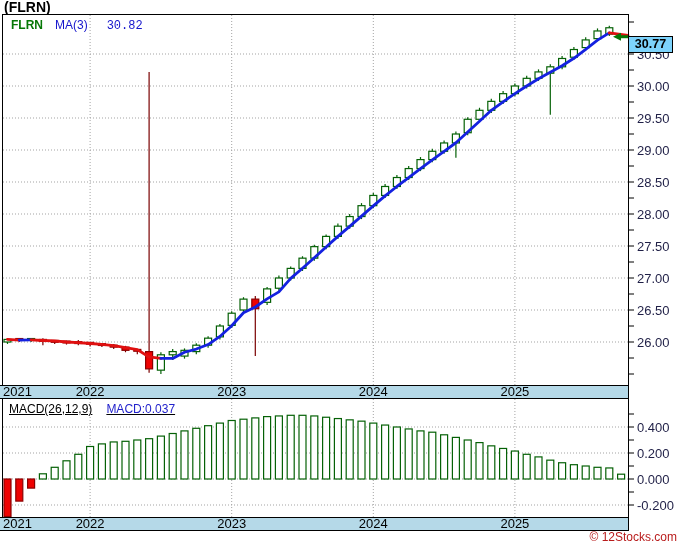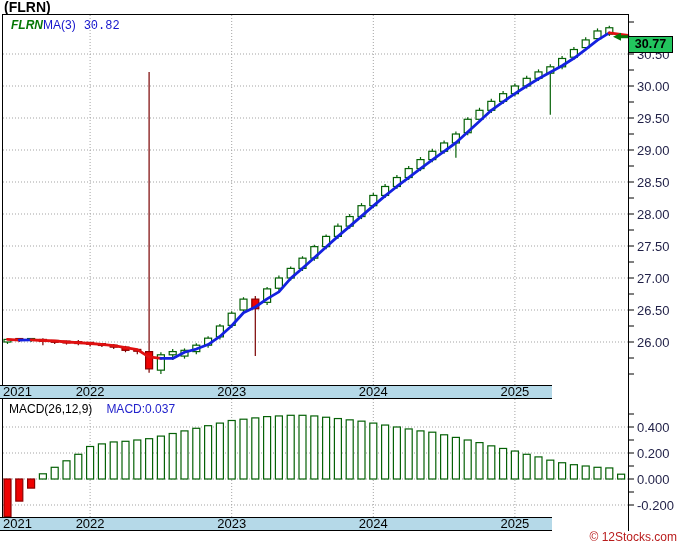--- a/index.html
+++ b/index.html
@@ -1,34 +1,34 @@
 <!DOCTYPE html>
 <html><head>
 <meta charset="utf-8">
 <style>
   html,body{margin:0;padding:0;background:#fff;}
   #page{position:relative;width:680px;height:546px;background:#fff;
         font-family:"Liberation Sans",sans-serif;overflow:hidden;}
   #title{position:absolute;left:4px;top:-1px;font-size:14px;font-weight:bold;color:#000;}
   #legend{position:absolute;left:11px;top:18px;font-size:12px;white-space:nowrap;}
-  #legend .sym{font-weight:bold;font-style:italic;}
-  #legend .ma{margin-right:8px;}
+  #legend .sym{font-weight:bold;margin-right:12px;}
+  #legend .ma{margin-right:19px;}
   svg{position:absolute;left:0;display:block;}
   #main-svg{top:14px;}
   #macd-svg{top:399px;}
-  .band{position:absolute;left:0;width:552px;height:12px;border-top:1px solid #000;
+  .band{position:absolute;left:0;width:629px;height:12px;border-top:1px solid #000;
         border-bottom:1px solid #000;}
   #band-main{top:385px;}
   #band-macd{top:517px;}
   .band span{position:absolute;top:-1px;font-size:13px;line-height:14px;color:#000;}
   #axis-line{position:absolute;left:628px;top:14px;width:1px;height:517px;background:#000;}
   #price-tag{position:absolute;left:628px;top:36px;width:43px;height:15px;
              border:1px solid #000;font-size:12.5px;font-weight:bold;color:#000;
              text-align:center;line-height:15px;}
-  #macd-header{position:absolute;left:9px;top:402px;font-size:12px;white-space:nowrap;}
+  #macd-header{position:absolute;left:9px;top:402px;font-size:12px;white-space:nowrap;text-decoration:underline;}
   #macd-header .lbl{color:#000;margin-right:14px;}
   #copyright{position:absolute;right:3px;top:530px;font-size:12px;color:#b91c1c;}
 </style>
 </head>
 <body>
 
 <div id="page">
   <div id="title">(FLRN)</div>
 
   <svg id="main-svg" width="680" height="371">
@@ -191,21 +191,21 @@
       <text x="637" y="140.5" font-size="13" fill="#1f1f46" font-family="&quot;Liberation Sans&quot;,sans-serif">29.00</text>
       <text x="637" y="108.5" font-size="13" fill="#1f1f46" font-family="&quot;Liberation Sans&quot;,sans-serif">29.50</text>
       <text x="637" y="76.5" font-size="13" fill="#1f1f46" font-family="&quot;Liberation Sans&quot;,sans-serif">30.00</text>
       <text x="637" y="44.5" font-size="13" fill="#1f1f46" font-family="&quot;Liberation Sans&quot;,sans-serif">30.50</text>
     </svg>
 
   <div id="legend">
     <span class="sym" style="color: rgb(6, 120, 6);">FLRN</span><span class="ma" style="color: rgb(21, 21, 204);">MA(3)</span><span class="maval" style="color: rgb(21, 21, 204); font-family: Liberation Mono, monospace;">30.82</span>
   </div>
 
-  <div id="price-tag" style="background: #22c55e;">30.77</div>
+  <div id="price-tag" style="background: #7dd3fc;">30.77</div>
 
   <div id="band-main" class="band" style="background: rgb(181, 217, 232);">
       <span style="left: 3px;">2021</span>
       <span style="left: 90.1px; transform: translateX(-50%);">2022</span>
       <span style="left: 231.7px; transform: translateX(-50%);">2023</span>
       <span style="left: 373.3px; transform: translateX(-50%);">2024</span>
       <span style="left: 514.9px; transform: translateX(-50%);">2025</span>
     </div>
 
   <svg id="macd-svg" width="680" height="118">

